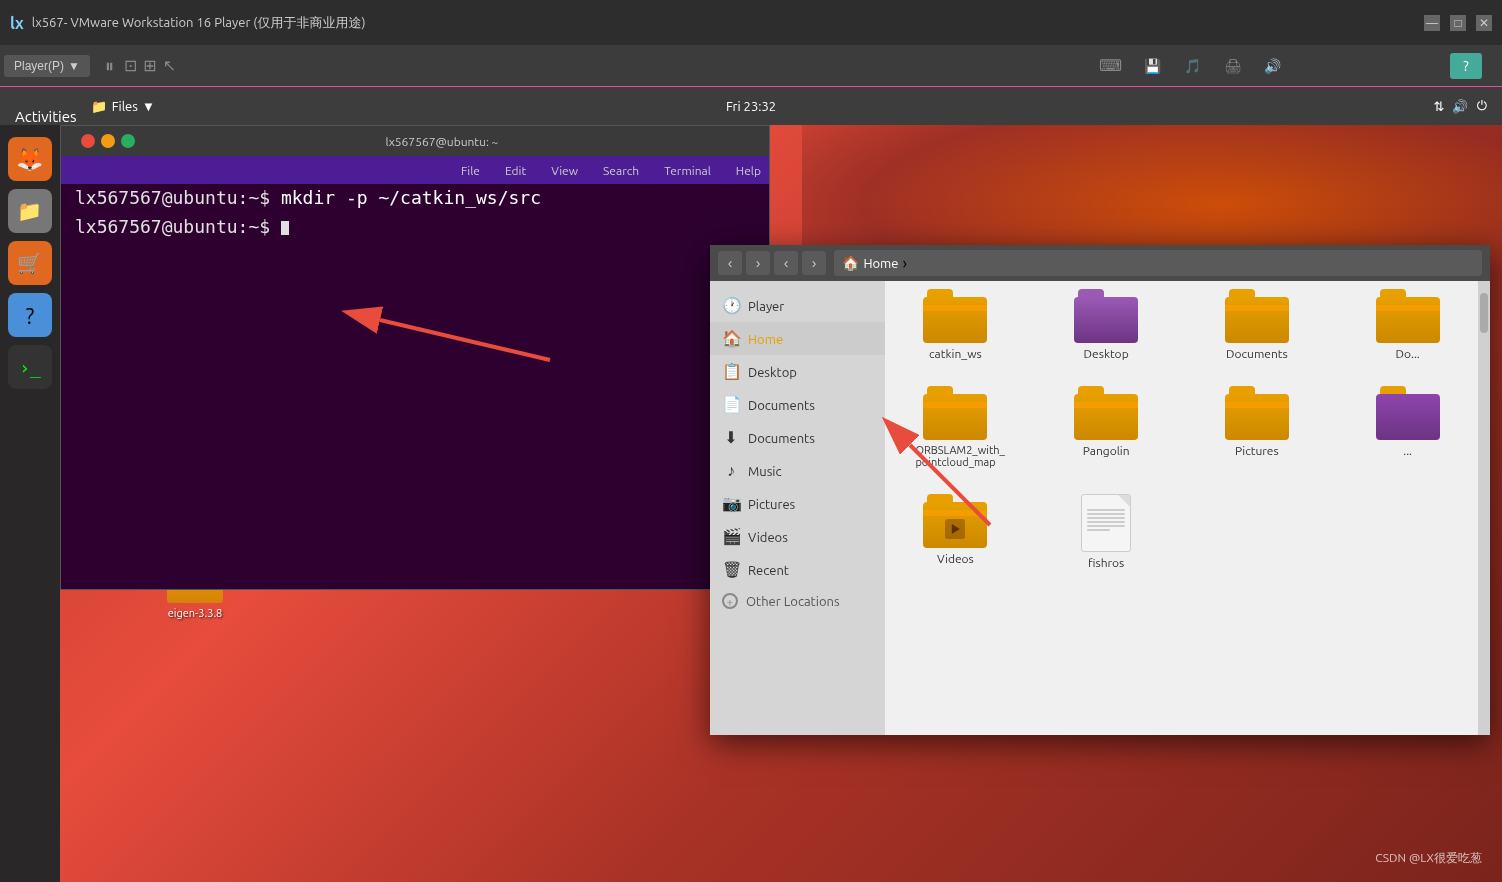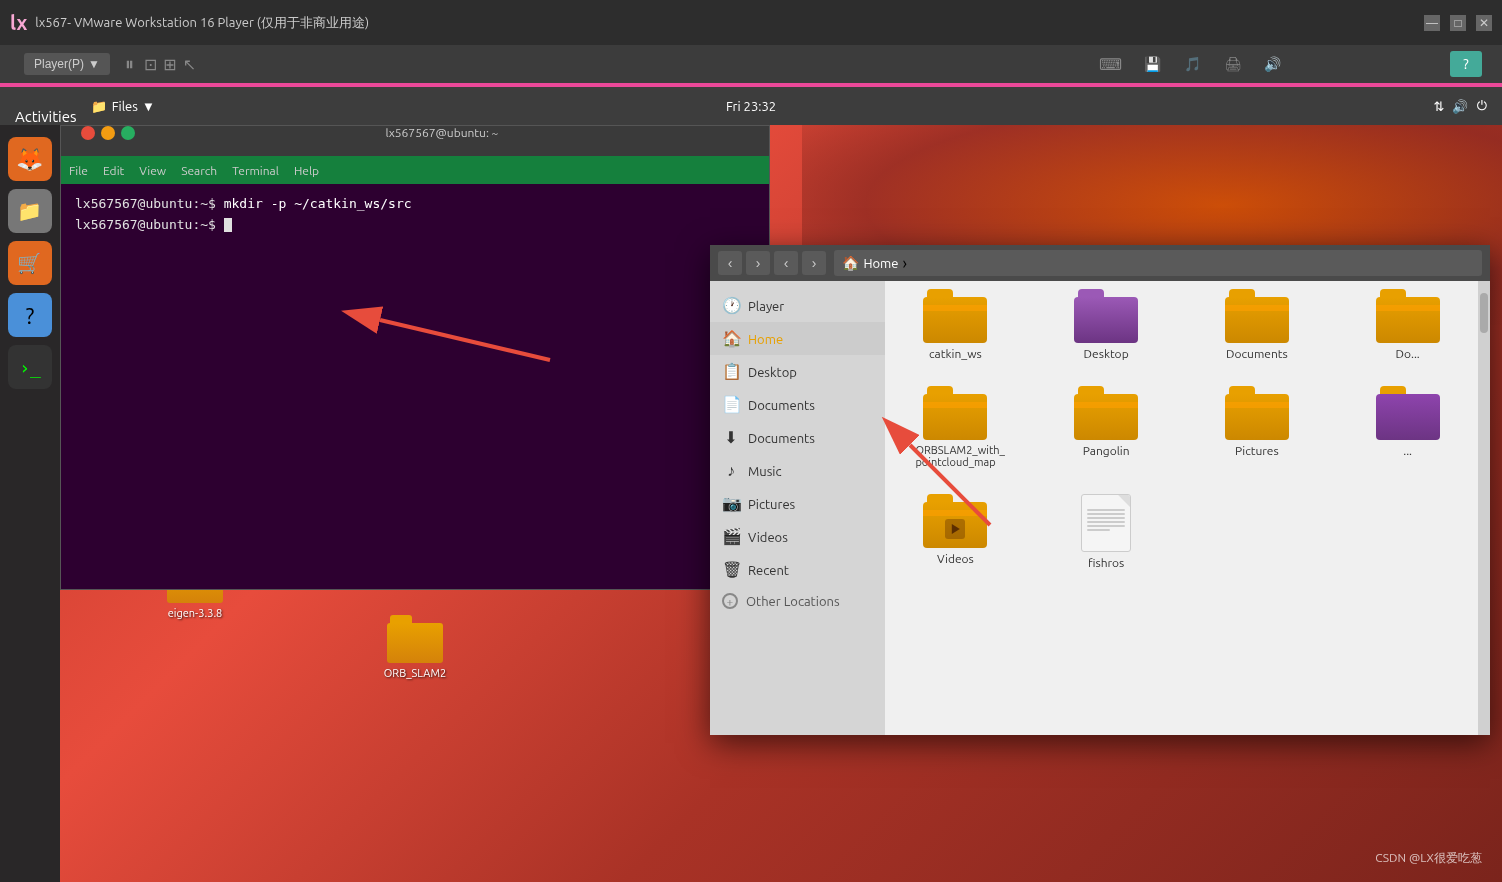--- a/index.html
+++ b/index.html
@@ -18,23 +18,23 @@
       height: 45px;
       background: #2d2d2d;
       display: flex;
       align-items: center;
       padding: 0 10px;
       position: absolute;
       top: 0; left: 0;
       z-index: 100;
     }
     .vmware-logo {
-      color: #f9a8d4;
+      color: #7dd3fc;
       font-weight: bold;
-      font-size: 20px;
+      font-size: 16px;
       margin-right: 8px;
     }
     .vmware-title {
       color: #ccc;
       font-size: 13px;
       flex: 1;
     }
     .vmware-winbtns {
       display: flex;
       gap: 10px;
@@ -49,25 +49,25 @@
       display: flex; align-items: center; justify-content: center;
     }
 
     
     .vmware-toolbar {
       width: 100%;
       height: 42px;
       background: #3c3c3c;
       display: flex;
       align-items: center;
-      padding: 0 24px;
+      padding: 0 4px;
       position: absolute;
       top: 45px; left: 0;
       z-index: 100;
-      border-bottom: 4px solid #ec4899;
+      border-bottom: 1px solid #ec4899;
     }
 
     
     .ubuntu-topbar {
       width: 100%;
       height: 38px;
       background: #3d3d3d;
       display: flex;
       align-items: center;
       padding: 0 15px;
@@ -157,57 +157,58 @@
       width: 710px;
       height: 465px;
       background: #2d0030;
       border: 1px solid #555;
       z-index: 20;
     }
     .terminal-titlebar {
       height: 30px;
       background: #3a3a3a;
       display: flex;
-      align-items: flex-start;
+      align-items: center;
       padding: 0 20px;
       justify-content: space-between;
     }
     .terminal-title-text {
       color: #ccc;
       font-size: 12px;
       flex: 1;
       text-align: center;
     }
     .terminal-btns {
       display: flex; gap: 6px;
     }
     .t-btn {
       width: 14px; height: 14px; border-radius: 50%; cursor: pointer;
     }
     .t-btn.close { background: #e74c3c; }
     .t-btn.min { background: #f39c12; }
     .t-btn.max { background: #27ae60; }
     .terminal-menubar {
       height: 28px;
-      background: #15803d;
+      background: #4c1d95;
       display: flex;
       align-items: center;
       padding: 0 8px;
-      gap: 15px;
+      gap: 25px;
+      justify-content: flex-end;
     }
     .terminal-menubar span {
       color: #ccc;
       font-size: 12px;
       cursor: pointer;
     }
     .terminal-content {
-      padding: 10px 14px;
+      padding: 0 14px;
       color: #e0e0e0;
       font-family: monospace;
-      font-size: 13px;
+      font-size: 18px;
       line-height: 1.6;
     }
     .terminal-content .prompt { color: #e0e0e0; }
     .terminal-content .cmd { color: #ffffff; }
 
     
     .desktop-icon {
       position: absolute;
       display: flex;
       flex-direction: column;
@@ -602,27 +603,20 @@
   </div>
 
   <div class="desktop-icon" style="left: 90px; top: 430px;">
     <div class="folder-icon-img">
       <div class="folder-tab"></div>
       <div class="folder-body"></div>
     </div>
     <span class="folder-label">eigen-3.3.8</span>
   </div>
 
-  <div class="desktop-icon" style="left: 310px; top: 490px;">
-    <div class="folder-icon-img">
-      <div class="folder-tab"></div>
-      <div class="folder-body"></div>
-    </div>
-    <span class="folder-label">ORB_SLAM2</span>
-  </div>
 
   <svg class="arrow-overlay" style="position:absolute;top:0;left:0;width:730px;height:460px;z-index:55;pointer-events:none;">
     <defs>
       <marker id="arrowhead1" markerWidth="10" markerHeight="7" refX="0" refY="3.5" orient="auto">
         <polygon points="0 0, 10 3.5, 0 7" fill="#e74c3c"></polygon>
       </marker>
     </defs>
     <line x1="490" y1="235" x2="320" y2="195" stroke="#e74c3c" stroke-width="4" marker-end="url(#arrowhead1)"></line>
   </svg>
 

